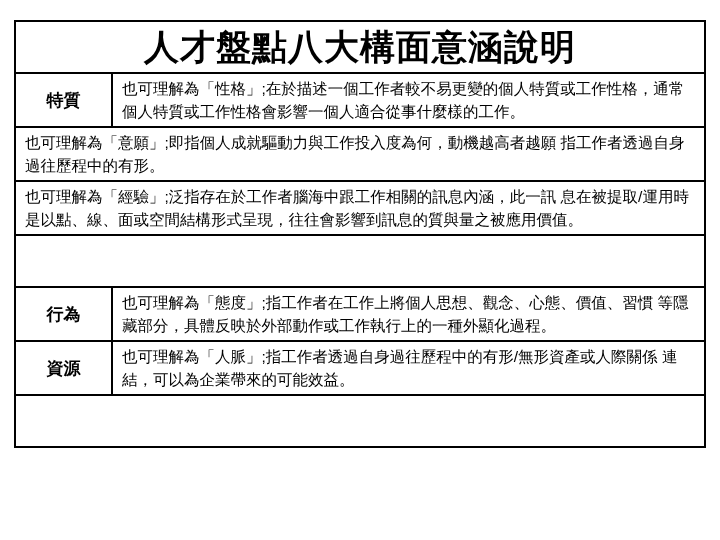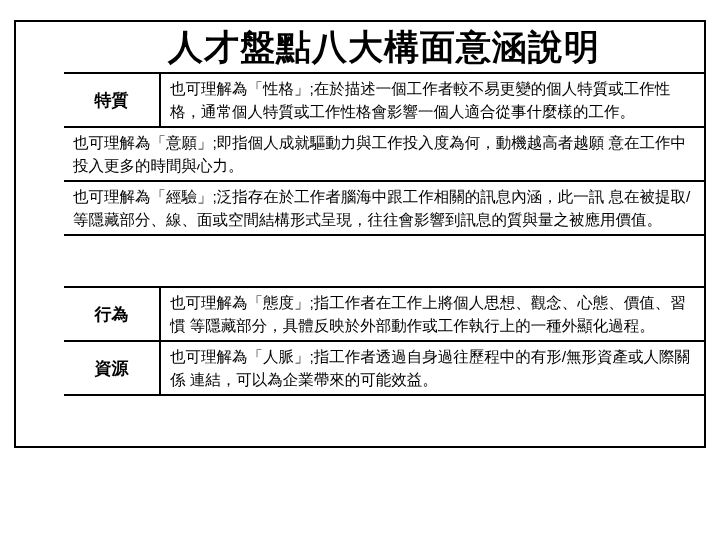--- a/index.html
+++ b/index.html
@@ -13,21 +13,20 @@
     overflow: hidden;
   }
   .sheet {
     position: absolute;
     left: 14px;
     top: 20px;
     width: 692px;
     box-sizing: border-box;
     border: 2px solid #000000;
     background: #ffffff;
-    padding-left: 48px;
   }
   .title-row {
     height: 50px;
     display: flex;
     align-items: center;
     justify-content: center;
     font-size: 35px;
     font-weight: bold;
     letter-spacing: 1px;
     white-space: nowrap;
@@ -71,27 +70,27 @@
   <div class="row">
     <div class="label-cell">特質</div>
     <div class="desc-cell">
         <span>也可理解為「性格」;在於描述一個工作者較不易更變的個人特質或工作性格，通常個人特質或工作性格會影響一個人適合從事什麼樣的工作。</span>
       </div>
   </div>
 
 
   <div class="row">
     <div class="desc-cell">
-        <span>也可理解為「意願」;即指個人成就驅動力與工作投入度為何，動機越高者越願 意在工作中投入更多的時間與心力。</span>
+        <span>也可理解為「意願」;即指個人成就驅動力與工作投入度為何，動機越高者越願 指工作者透過自身過往歷程中的有形。</span>
       </div>
   </div>
 
   <div class="row">
     <div class="desc-cell">
-        <span>也可理解為「經驗」;泛指存在於工作者腦海中跟工作相關的訊息內涵，此一訊 息在被提取/等隱藏部分、線、面或空間結構形式呈現，往往會影響到訊息的質與量之被應用價值。</span>
+        <span>也可理解為「經驗」;泛指存在於工作者腦海中跟工作相關的訊息內涵，此一訊 息在被提取/運用時是以點、線、面或空間結構形式呈現，往往會影響到訊息的質與量之被應用價值。</span>
       </div>
   </div>
 
   <div class="row">
   </div>
 
   <div class="row">
     <div class="label-cell">行為</div>
     <div class="desc-cell">
         <span>也可理解為「態度」;指工作者在工作上將個人思想、觀念、心態、價值、習慣 等隱藏部分，具體反映於外部動作或工作執行上的一種外顯化過程。</span>

